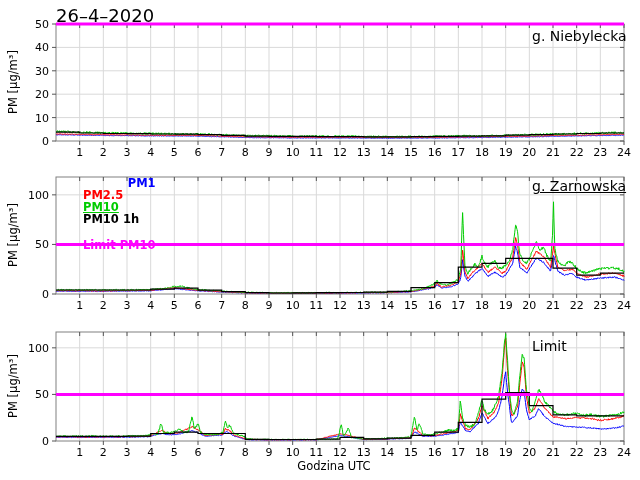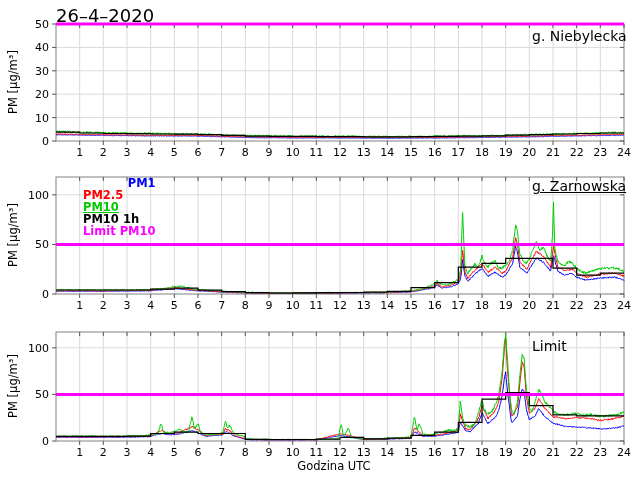--- a/index.html
+++ b/index.html
@@ -399,15 +399,15 @@
   <div class="ylab ylab-2">PM [µg/m³]</div>
   <div class="ylab ylab-3">PM [µg/m³]</div>
 
   <div class="xlab">Godzina UTC</div>
 
   <div class="legend">
     <div style="color: rgb(0, 0, 255); text-align: right;">PM1</div>
     <div style="color: rgb(255, 0, 0);">PM2.5</div>
     <div style="color: rgb(0, 204, 0); text-decoration: underline;">PM10</div>
     <div style="color: rgb(0, 0, 0);">PM10 1h</div>
-    <div style="color: rgb(255, 0, 255);">Limit PM10</div>
+    <div style="color: rgb(255, 0, 255); margin-top: 14px;">Limit PM10</div>
   </div>
 </div>
 
 </body></html>

